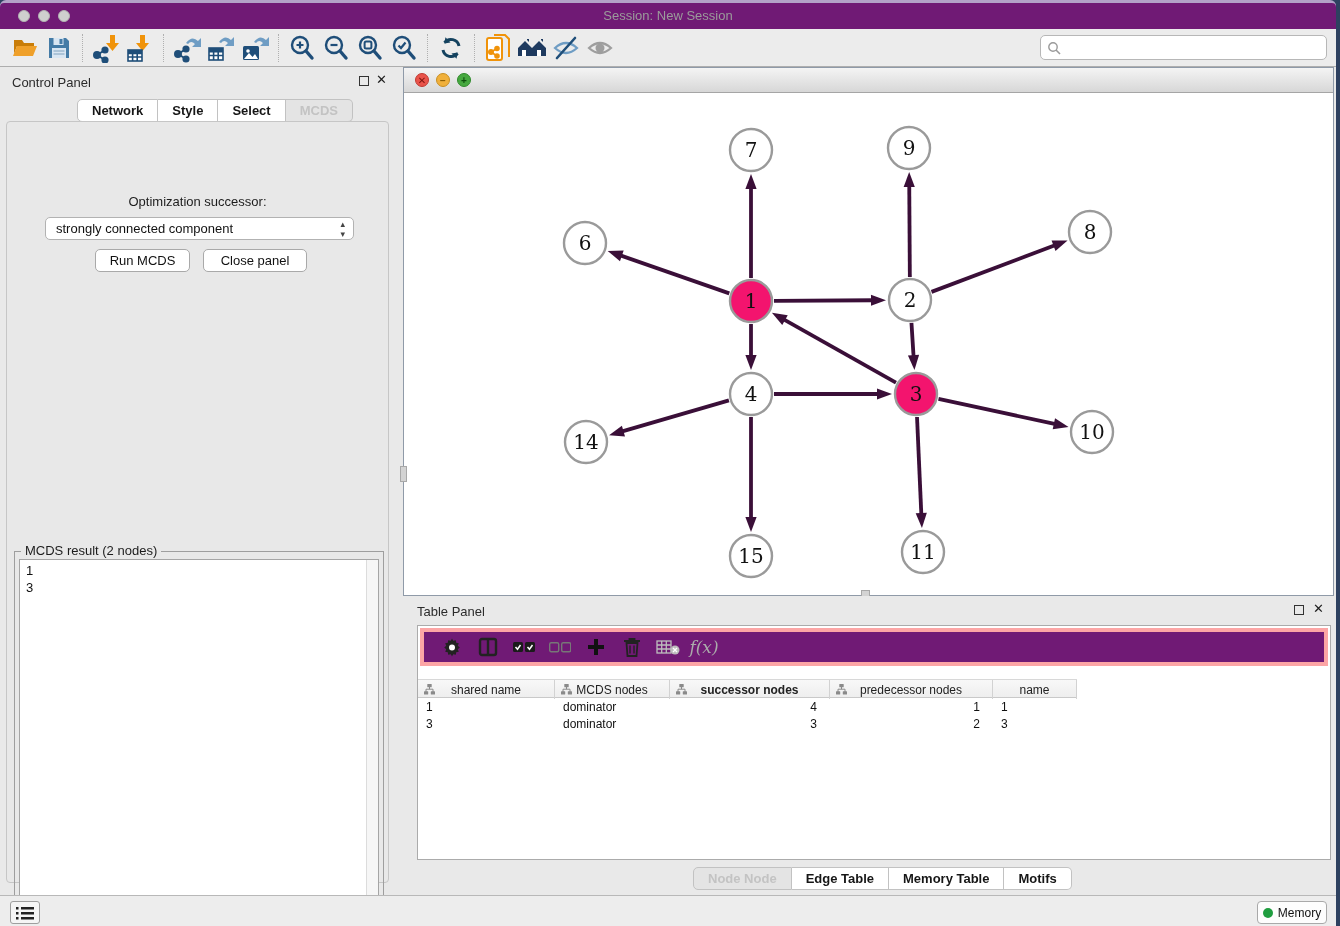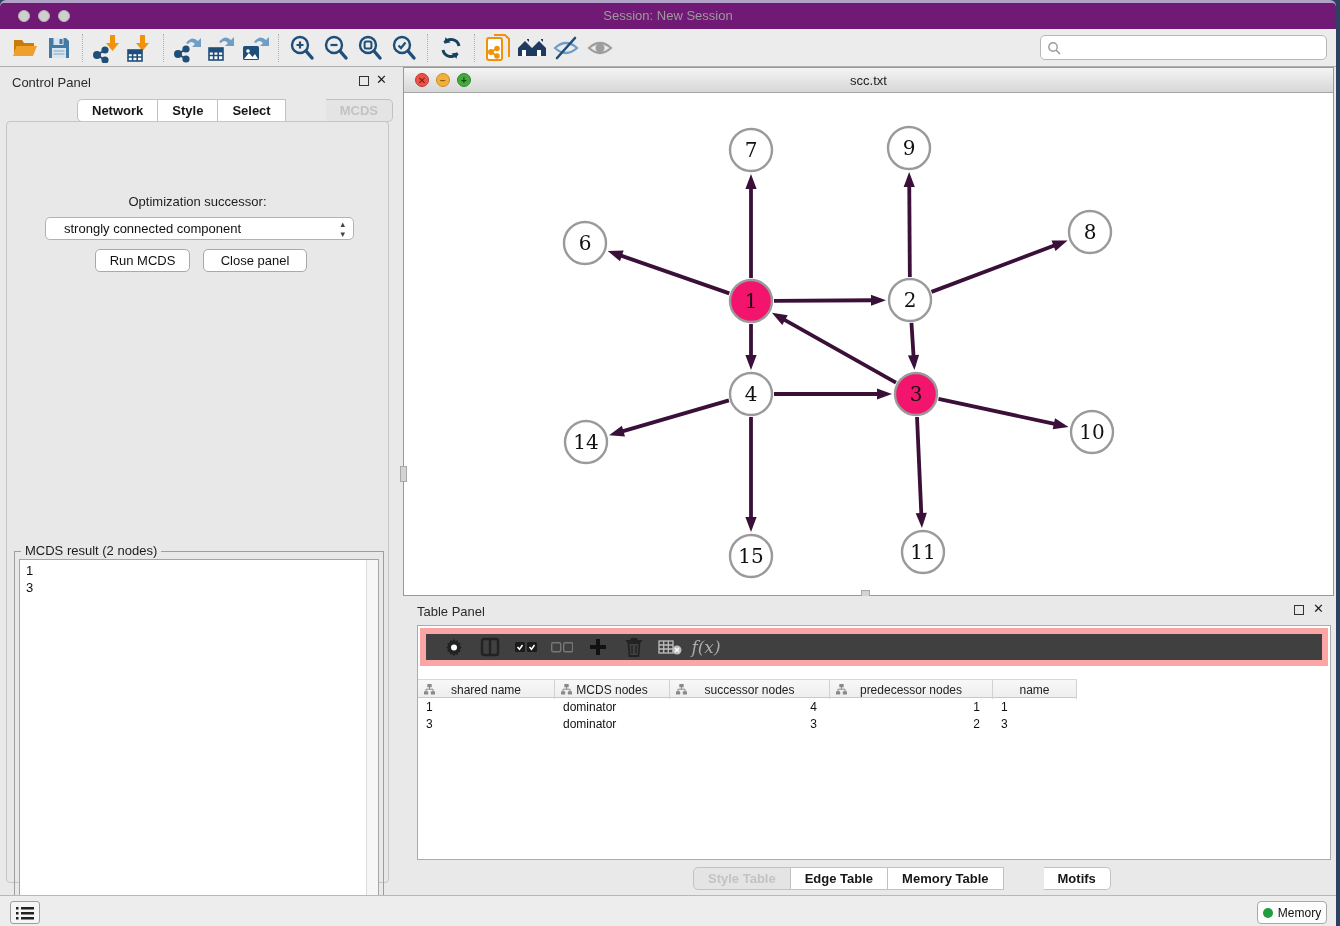--- a/index.html
+++ b/index.html
@@ -26,29 +26,29 @@
   
   .control-panel { position:absolute; left:0; top:64px; width:395px; height:828px; background:#e9e9e9; }
   .panel-title { position:absolute; left:12px; top:8px; font-size:13px; color:#2b2b2b; }
   .float-ic { position:absolute; top:9px; width:10px; height:10px; border:1.5px solid #333; background:transparent; }
   .close-ic { position:absolute; top:5px; font-size:13px; font-weight:700; color:#1b1b1b; }
 
   .tabs { position:absolute; top:32px; left:77px; display:flex; }
   .tab { height:23px; border:1px solid #c2c2c2; border-left:none; background:#fff; color:#161616;
          font-size:13px; font-weight:600; display:flex; align-items:center; justify-content:center; padding:0 14px; }
   .tab:first-child { border-left:1px solid #c2c2c2; border-radius:5px 0 0 5px; }
-  .tab:last-child  { border-radius:0 5px 5px 0;margin-left:40px; }
+  .tab:last-child  { border-radius:0 5px 5px 0; }
   .tab.sel { background:#e4e4e4; color:#c3c3c3; }
 
   .cp-box { position:absolute; left:6px; top:54px; width:383px; height:762px; background:#e8e8e8;
             border:1px solid #c6c6c6; border-radius:4px; }
   .opt-label { position:absolute; left:0; right:0; top:72px; text-align:center; font-size:13px; color:#1d1d1d; }
   .select { position:absolute; left:38px; top:95px; width:309px; height:23px; background:#fff;
             border:1px solid #b2b2b2; border-radius:5px; font-size:13px; color:#111;
-            display:flex; align-items:center; padding-left:18px; }
+            display:flex; align-items:center; padding-left:10px; }
   .select .stepper { position:absolute; right:8px; top:1px; font-size:9px; line-height:10px; color:#444; text-align:center; }
   .btn { position:absolute; height:23px; background:#fff; border:1px solid #a9a9a9; border-radius:5px;
          font-size:13px; color:#111; display:flex; align-items:center; justify-content:center; }
 
   .groupbox { position:absolute; left:7px; top:429px; width:370px; height:384px; border:1px solid #9e9e9e; }
   .groupbox .legend { position:absolute; left:6px; top:-9px; background:#e8e8e8; padding:0 4px; font-size:13px; color:#1c1c1c; }
   .result-area { position:absolute; left:4px; top:7px; right:4px; bottom:8px; background:#fff; border:1px solid #a5a5a5; }
   .result-text { position:absolute; left:6px; top:2px; font-size:13px; color:#111; line-height:17px; white-space:pre; }
   .v-track { position:absolute; right:0; top:0; bottom:0; width:12px; background:#f6f6f6; border-left:1px solid #dcdcdc; }
 
@@ -61,22 +61,22 @@
          display:flex; align-items:center; justify-content:center; }
   .mac.red   { left:11px; background:#e9534a; border:1px solid #c03b33; color:#7c120c; }
   .mac.yel   { left:32px; background:#f0b03b; border:1px solid #c88f22; color:#8a5d05; }
   .mac.grn   { left:53px; background:#46a83f; border:1px solid #2f8a2b; color:#0d4f0d; }
   .canvas { position:absolute; left:0; top:25px; width:929px; height:502px; background:#fff; }
   .grip { position:absolute; background:#d3d3d3; border:1px solid #a8a8a8; }
 
   
   .table-panel { position:absolute; left:405px; top:593px; width:929px; height:299px; background:#e9e9e9; }
   .tp-box { position:absolute; left:12px; top:29px; width:914px; height:235px; background:#fff; border:1px solid #ababab; }
-  .tp-toolbar { position:absolute; left:2px; top:2px; right:2px; height:38px; background:#404040;
-                border:6px solid #fca5a5; display:flex; align-items:center; padding-left:10px; }
+  .tp-toolbar { position:absolute; left:2px; top:2px; right:2px; height:38px; background:#701a75;
+                border:4px solid #fca5a5; display:flex; align-items:center; padding-left:10px; }
   .tp-ic { width:36px; height:30px; display:flex; align-items:center; justify-content:center; flex:0 0 auto; }
   .fx { font-family:"DejaVu Serif",serif; font-style:italic; font-size:17px; color:#ababab; }
   .thead { position:absolute; left:0px; top:53px; height:19px; display:flex;
            background:linear-gradient(#f8f8f8,#eeeeee); border-top:1px solid #d8d8d8; border-bottom:1px solid #c9c9c9; }
   .th { position:relative; height:19px; border-right:1px solid #d2d2d2; display:flex; align-items:center; justify-content:center; font-size:12px; color:#222; }
   .th .tree-ic { position:absolute; left:6px; top:4px; }
   .trow { position:absolute; left:0; display:flex; height:17px; font-size:12px; color:#111; }
   .td { height:17px; display:flex; align-items:center; padding:0 8px; }
   .td.num { justify-content:flex-end; padding-right:13px; }
 
@@ -287,21 +287,20 @@
         </div>
       </div>
     </div>
   </div>
 
   <div class="net-frame">
     <div class="net-titlebar">
       <span class="mac red">✕</span>
       <span class="mac yel">−</span>
       <span class="mac grn">+</span>
-      <div class="net-title">scc.txt</div>
     </div>
     <div class="canvas">
       <svg width="929" height="502" viewBox="0 0 929 502">
           <line x1="347" y1="185" x2="347" y2="93" stroke="#3a0f38" stroke-width="3.8"></line>
           <polygon points="347,81 352.6,96 341.4,96" fill="#3a0f38"></polygon>
           <line x1="325.28718253123094" y1="200.4135938964542" x2="214.98527951633417" y2="161.87437477076736" stroke="#3a0f38" stroke-width="3.8"></line>
           <polygon points="203.65685301088945,157.91624984717825 219.66451110703696,157.57730696579043 215.97026117835378,168.15050503753886" fill="#3a0f38"></polygon>
           <line x1="369.9995451264251" y1="207.85534877278977" x2="470.0007119760302" y2="207.22641061650296" stroke="#3a0f38" stroke-width="3.8"></line>
           <polygon points="482.0004746506868,207.15094041100198 467.03599073659984,212.84516741605128 466.96555187813226,201.64538891970514" fill="#3a0f38"></polygon>
           <line x1="347" y1="231" x2="347" y2="265" stroke="#3a0f38" stroke-width="3.8"></line>
@@ -429,21 +428,21 @@
             <span class="tree-ic"><svg width="11" height="11" viewBox="0 0 11 11">
                 <path d="M5.5 3v2.2M2 8V5.2h7V8" stroke="#8a8a8a" fill="none"></path>
                 <g fill="#8a8a8a">
                   <rect x="3.3" y="0" width="4.4" height="3.2" rx="0.5"></rect>
                   <rect x="0" y="7.2" width="4.2" height="3.2" rx="0.5"></rect>
                   <rect x="6.8" y="7.2" width="4.2" height="3.2" rx="0.5"></rect>
                 </g>
               </svg></span>
             <span>MCDS nodes</span>
           </div>
-          <div class="th" style="width: 160px;">
+          <div class="th" style="width: 160px; font-weight: bold;">
             <span class="tree-ic"><svg width="11" height="11" viewBox="0 0 11 11">
                 <path d="M5.5 3v2.2M2 8V5.2h7V8" stroke="#8a8a8a" fill="none"></path>
                 <g fill="#8a8a8a">
                   <rect x="3.3" y="0" width="4.4" height="3.2" rx="0.5"></rect>
                   <rect x="0" y="7.2" width="4.2" height="3.2" rx="0.5"></rect>
                   <rect x="6.8" y="7.2" width="4.2" height="3.2" rx="0.5"></rect>
                 </g>
               </svg></span>
             <span>successor nodes</span>
           </div>
@@ -474,21 +473,21 @@
             <div class="td" style="width: 137px;">3</div>
             <div class="td" style="width: 115px;">dominator</div>
             <div class="td num" style="width: 160px;">3</div>
             <div class="td num" style="width: 163px;">2</div>
             <div class="td" style="width: 84px;">3</div>
           </div>
         </div>
     </div>
 
     <div class="tp-tabs">
-      <div class="tab sel">Style Table</div>
+      <div class="tab sel">Node Node</div>
       <div class="tab">Edge Table</div>
       <div class="tab">Memory Table</div>
       <div class="tab">Motifs</div>
     </div>
   </div>
 
   <div class="statusbar">
     <div class="sb-left">
       <svg width="18" height="14" viewBox="0 0 18 14">
         <g fill="#222">

